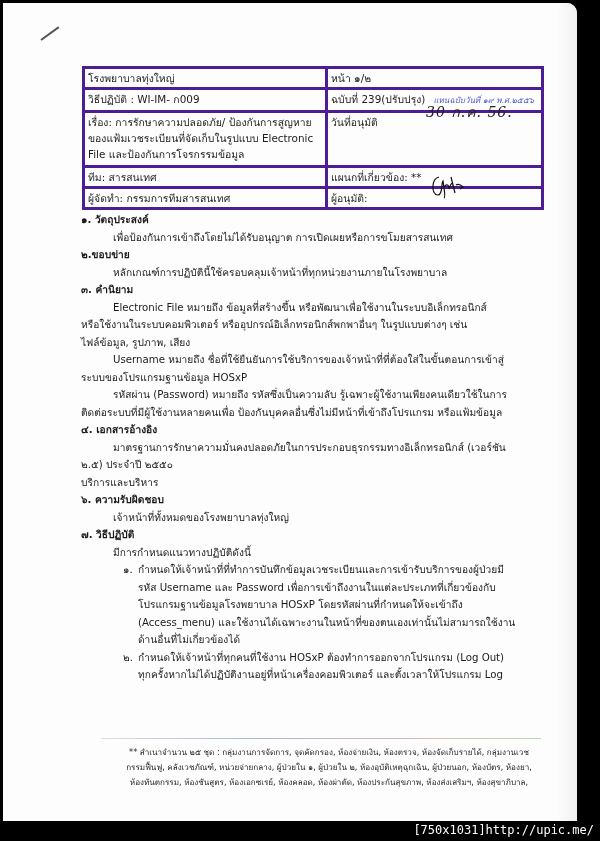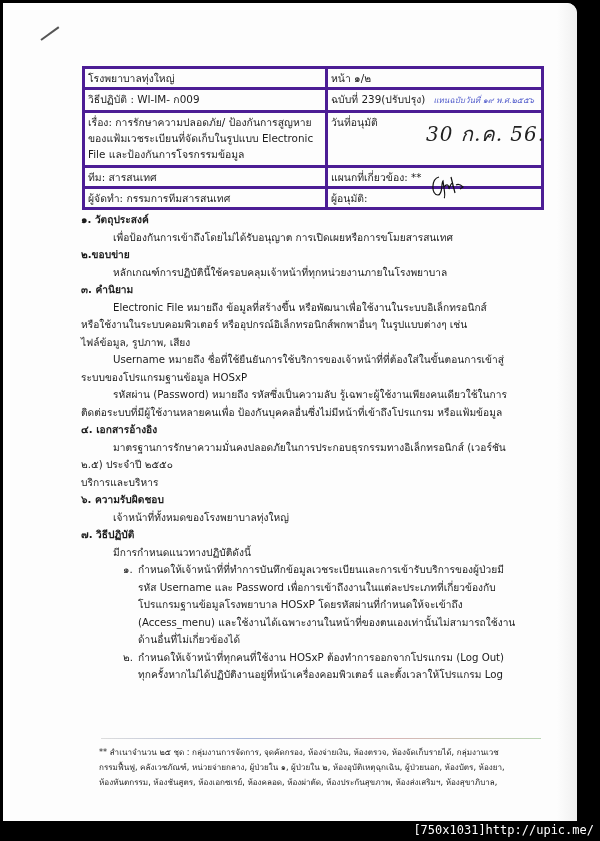--- a/index.html
+++ b/index.html
@@ -30,37 +30,37 @@
   table.hdr td {
     border:3px solid #4c1d95; padding:1px 3px; vertical-align:top;
     line-height:16px; white-space:nowrap;
   }
   td.c1 { width:234px; }
   .hand-blue {
     color:#4a55c9; font-size:8px; font-style:italic; margin-left:8px;
     font-family:"DejaVu Serif", serif;
   }
   .hand-date {
-    position:absolute; left:423px; top:115px; font-size:20px;
+    position:absolute; left:423px; top:98px; font-size:14px;
     font-style:italic; color:#222; font-family:"DejaVu Serif", serif; letter-spacing:1px;
   }
   .signature {
     position:absolute; left:426px; top:170px; width:38px; height:26px;
   }
   .body-text { position:absolute; left:78px; top:208px; width:460px; font-size:10.2px; line-height:17.5px; }
   .h { font-weight:bold; }
   .ind { padding-left:32px; }
   .li { position:relative; padding-left:57px; }
   .li .num { position:absolute; left:42px; }
   .rule {
     position:absolute; left:98px; top:735px; width:440px; height:1px;
     background:linear-gradient(to right, #ddd, #a9b7d9, #d7b6b6, #bcd6b6);
   }
   .footnote {
-    position:absolute; left:96px; top:742px; width:460px; font-size:8.1px; line-height:15.2px;
+    position:absolute; left:96px; top:742px; width:460px; font-size:8.1px; line-height:15.2px;text-align:center;
   }
   .watermark {
     position:absolute; right:6px; bottom:4px; color:#fff; font-size:12px;
     font-family:"DejaVu Sans Mono", monospace;
     text-align:center;
   }
 </style>
 </head>
 <body>
 

